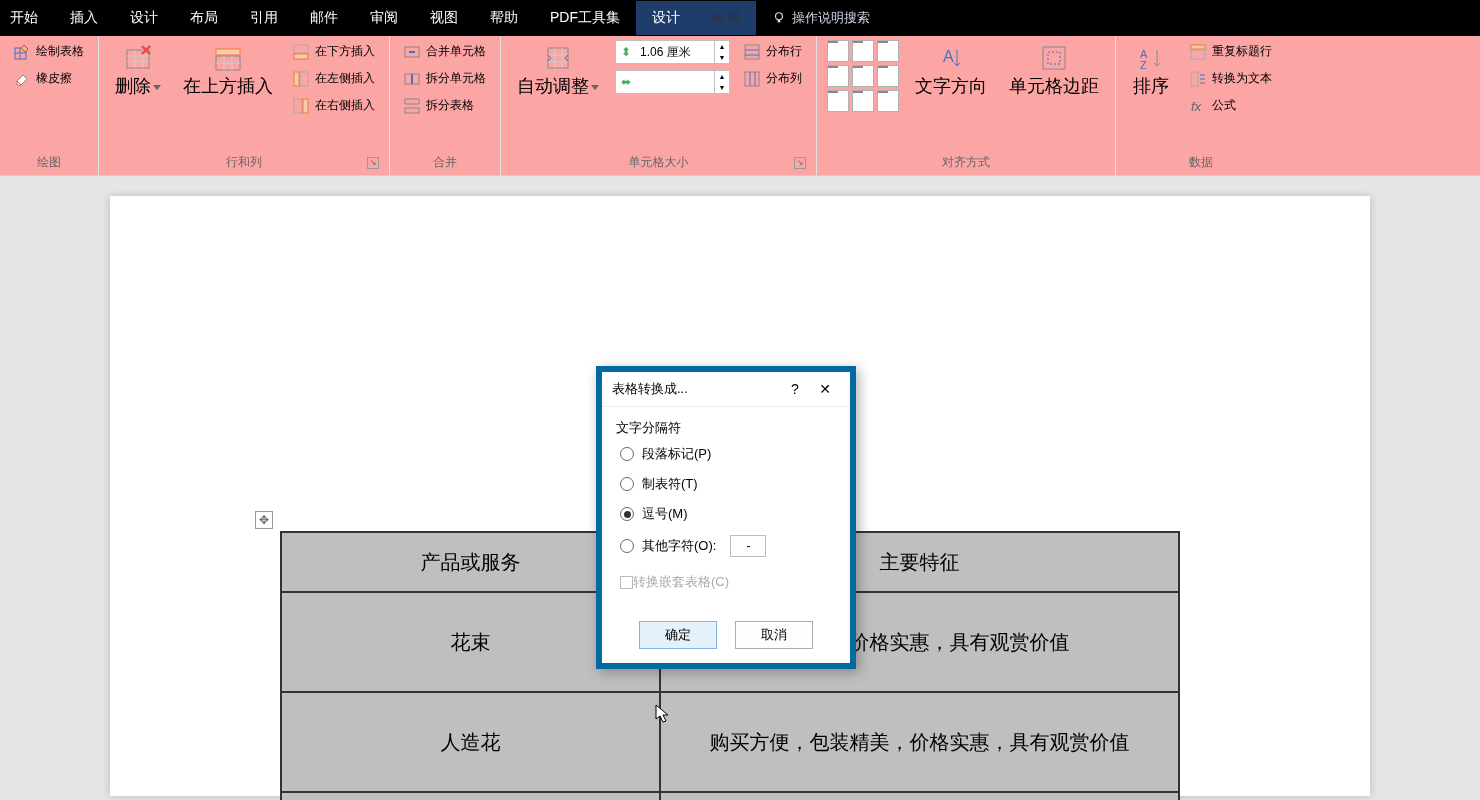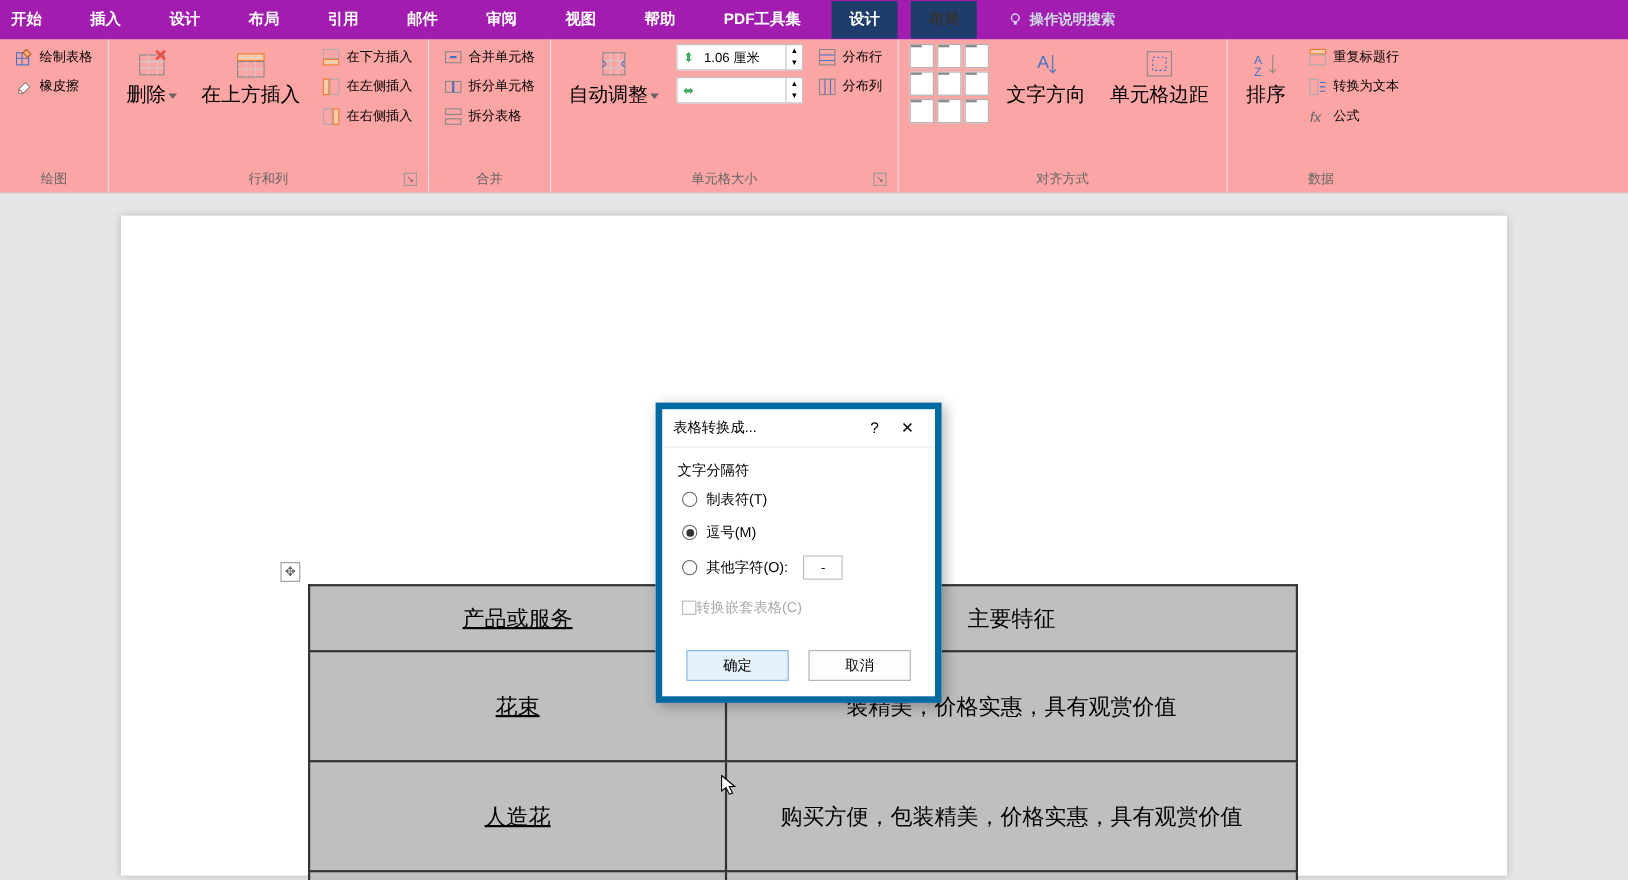--- a/index.html
+++ b/index.html
@@ -1,19 +1,19 @@
 <!DOCTYPE html>
 <html><head>
 <meta charset="utf-8">
 <style>
   * { box-sizing: border-box; margin: 0; padding: 0; }
   body { font-family: "Microsoft YaHei", sans-serif; font-size: 13px; background: #fff; width: 1480px; height: 800px; overflow: hidden; }
 
   
-  .tabs { display: flex; align-items: center; background: #a21caf; color: #fff; height: 36px; padding: 0 4px; gap: 12px; font-weight: bold; }
+  .tabs { display: flex; align-items: center; background: #000000; color: #fff; height: 36px; padding: 0 4px; gap: 0; }
   .tab { padding: 8px 16px; cursor: pointer; font-size: 14px; }
   .tab.active { background: #f3f3f3; color: #333; }
   .tab.tools-tab { background: #1e3d6b; }
   .tell-me { display: flex; align-items: center; gap: 6px; padding: 0 16px; color: #cfd8e8; }
   .lightbulb { width: 14px; height: 14px; }
 
   
   .ribbon { display: flex; background: #fca5a5; border-bottom: 1px solid #d0d0d0; height: 140px; }
   .group { display: flex; flex-direction: column; border-right: 1px solid #e1e1e1; padding: 4px 10px 2px 10px; }
   .group-body { display: flex; flex: 1; align-items: flex-start; gap: 10px; }
@@ -40,40 +40,40 @@
   .align-cell::before { content: ""; position: absolute; width: 10px; height: 2px; background: #888; }
 
   
   .doc-area { background: #e6e6e6; height: calc(800px - 176px); padding: 20px 0 0 0; display: flex; justify-content: center; position: relative; }
   .page { background: #fff; width: 1260px; height: 600px; box-shadow: 0 0 8px rgba(0,0,0,0.2); position: relative; padding: 140px 40px 40px 40px; }
 
   .table-handle { position: absolute; left: 255px; top: 335px; width: 18px; height: 18px; border: 1px solid #999; background: #fff; font-size: 12px; text-align: center; line-height: 16px; color: #666; cursor: move; }
 
   table.doc-table { position: absolute; left: 280px; top: 355px; border-collapse: collapse; width: 900px; }
   table.doc-table td { border: 2px solid #333; padding: 0; background: #bfbfbf; font-size: 20px; text-align: center; vertical-align: middle; }
-  table.doc-table td.col1 { width: 380px; text-decoration: underline; }
+  table.doc-table td.col1 { width: 380px; }
   table.doc-table td.col2 { width: 520px; }
   .row-h { height: 60px; }
   .row-tall { height: 100px; }
 
   
   .dialog { position: absolute; left: 596px; top: 190px; width: 260px; background: #fff; border: 6px solid #0369a1; box-shadow: 3px 3px 12px rgba(0,0,0,0.3); font-size: 13px; z-index: 100; }
   .dlg-title { display: flex; align-items: center; padding: 8px 10px; border-bottom: 1px solid #eee; }
   .dlg-title .t { flex: 1; }
   .dlg-title .help, .dlg-title .close { width: 30px; text-align: center; cursor: pointer; font-size: 14px; }
   .dlg-body { padding: 12px 14px 6px 14px; }
   .dlg-section { font-size: 13px; margin-bottom: 2px; }
   .radio-row { display: flex; align-items: center; gap: 8px; padding: 6px 4px; }
   .radio { width: 14px; height: 14px; border: 1px solid #666; border-radius: 50%; display: inline-flex; align-items: center; justify-content: center; }
   .radio.checked::after { content: ""; width: 7px; height: 7px; background: #333; border-radius: 50%; }
   .other-input { width: 36px; height: 22px; border: 1px solid #bbb; margin-left: 6px; text-align: center; font-size: 12px; }
   .chk-row { display: flex; align-items: center; gap: 0; padding: 10px 4px 14px 4px; color: #aaa; }
   .chk { width: 13px; height: 13px; border: 1px solid #bbb; }
   .dlg-buttons { display: flex; justify-content: center; gap: 18px; padding: 10px 14px 14px 14px; }
-  .dlg-btn { width: 93px; height: 28px; border: 1px solid #adadad; background: #fdfdfd; cursor: pointer; font-size: 13px; }
+  .dlg-btn { width: 78px; height: 28px; border: 1px solid #adadad; background: #fdfdfd; cursor: pointer; font-size: 13px; }
   .dlg-btn.primary { border: 1px solid #7eb4ea; background: #e5f1fb; }
 
   .cursor { position: absolute; left: 655px; top: 528px; width: 16px; height: 20px; z-index: 200; pointer-events:none; }
 
   .caret-down { display:inline-block; width:0; height:0; border-left:4px solid transparent; border-right:4px solid transparent; border-top:5px solid #666; margin-left:2px; vertical-align: middle;}
 </style>
 </head>
 <body>
 
 <div class="tabs">
@@ -380,20 +380,24 @@
   <div class="dialog">
     <div class="dlg-title">
       <span class="t">表格转换成...</span>
       <span class="help">?</span>
       <span class="close">✕</span>
     </div>
     <div class="dlg-body">
       <div class="dlg-section">文字分隔符</div>
       <div class="radio-row">
         <span class="radio"></span>
+        <span>段落标记(P)</span>
+      </div>
+      <div class="radio-row">
+        <span class="radio"></span>
         <span>制表符(T)</span>
       </div>
       <div class="radio-row">
         <span class="radio checked"></span>
         <span>逗号(M)</span>
       </div>
       <div class="radio-row">
         <span class="radio"></span>
         <span>其他字符(O):</span>
         <input class="other-input" value="-" style="">

